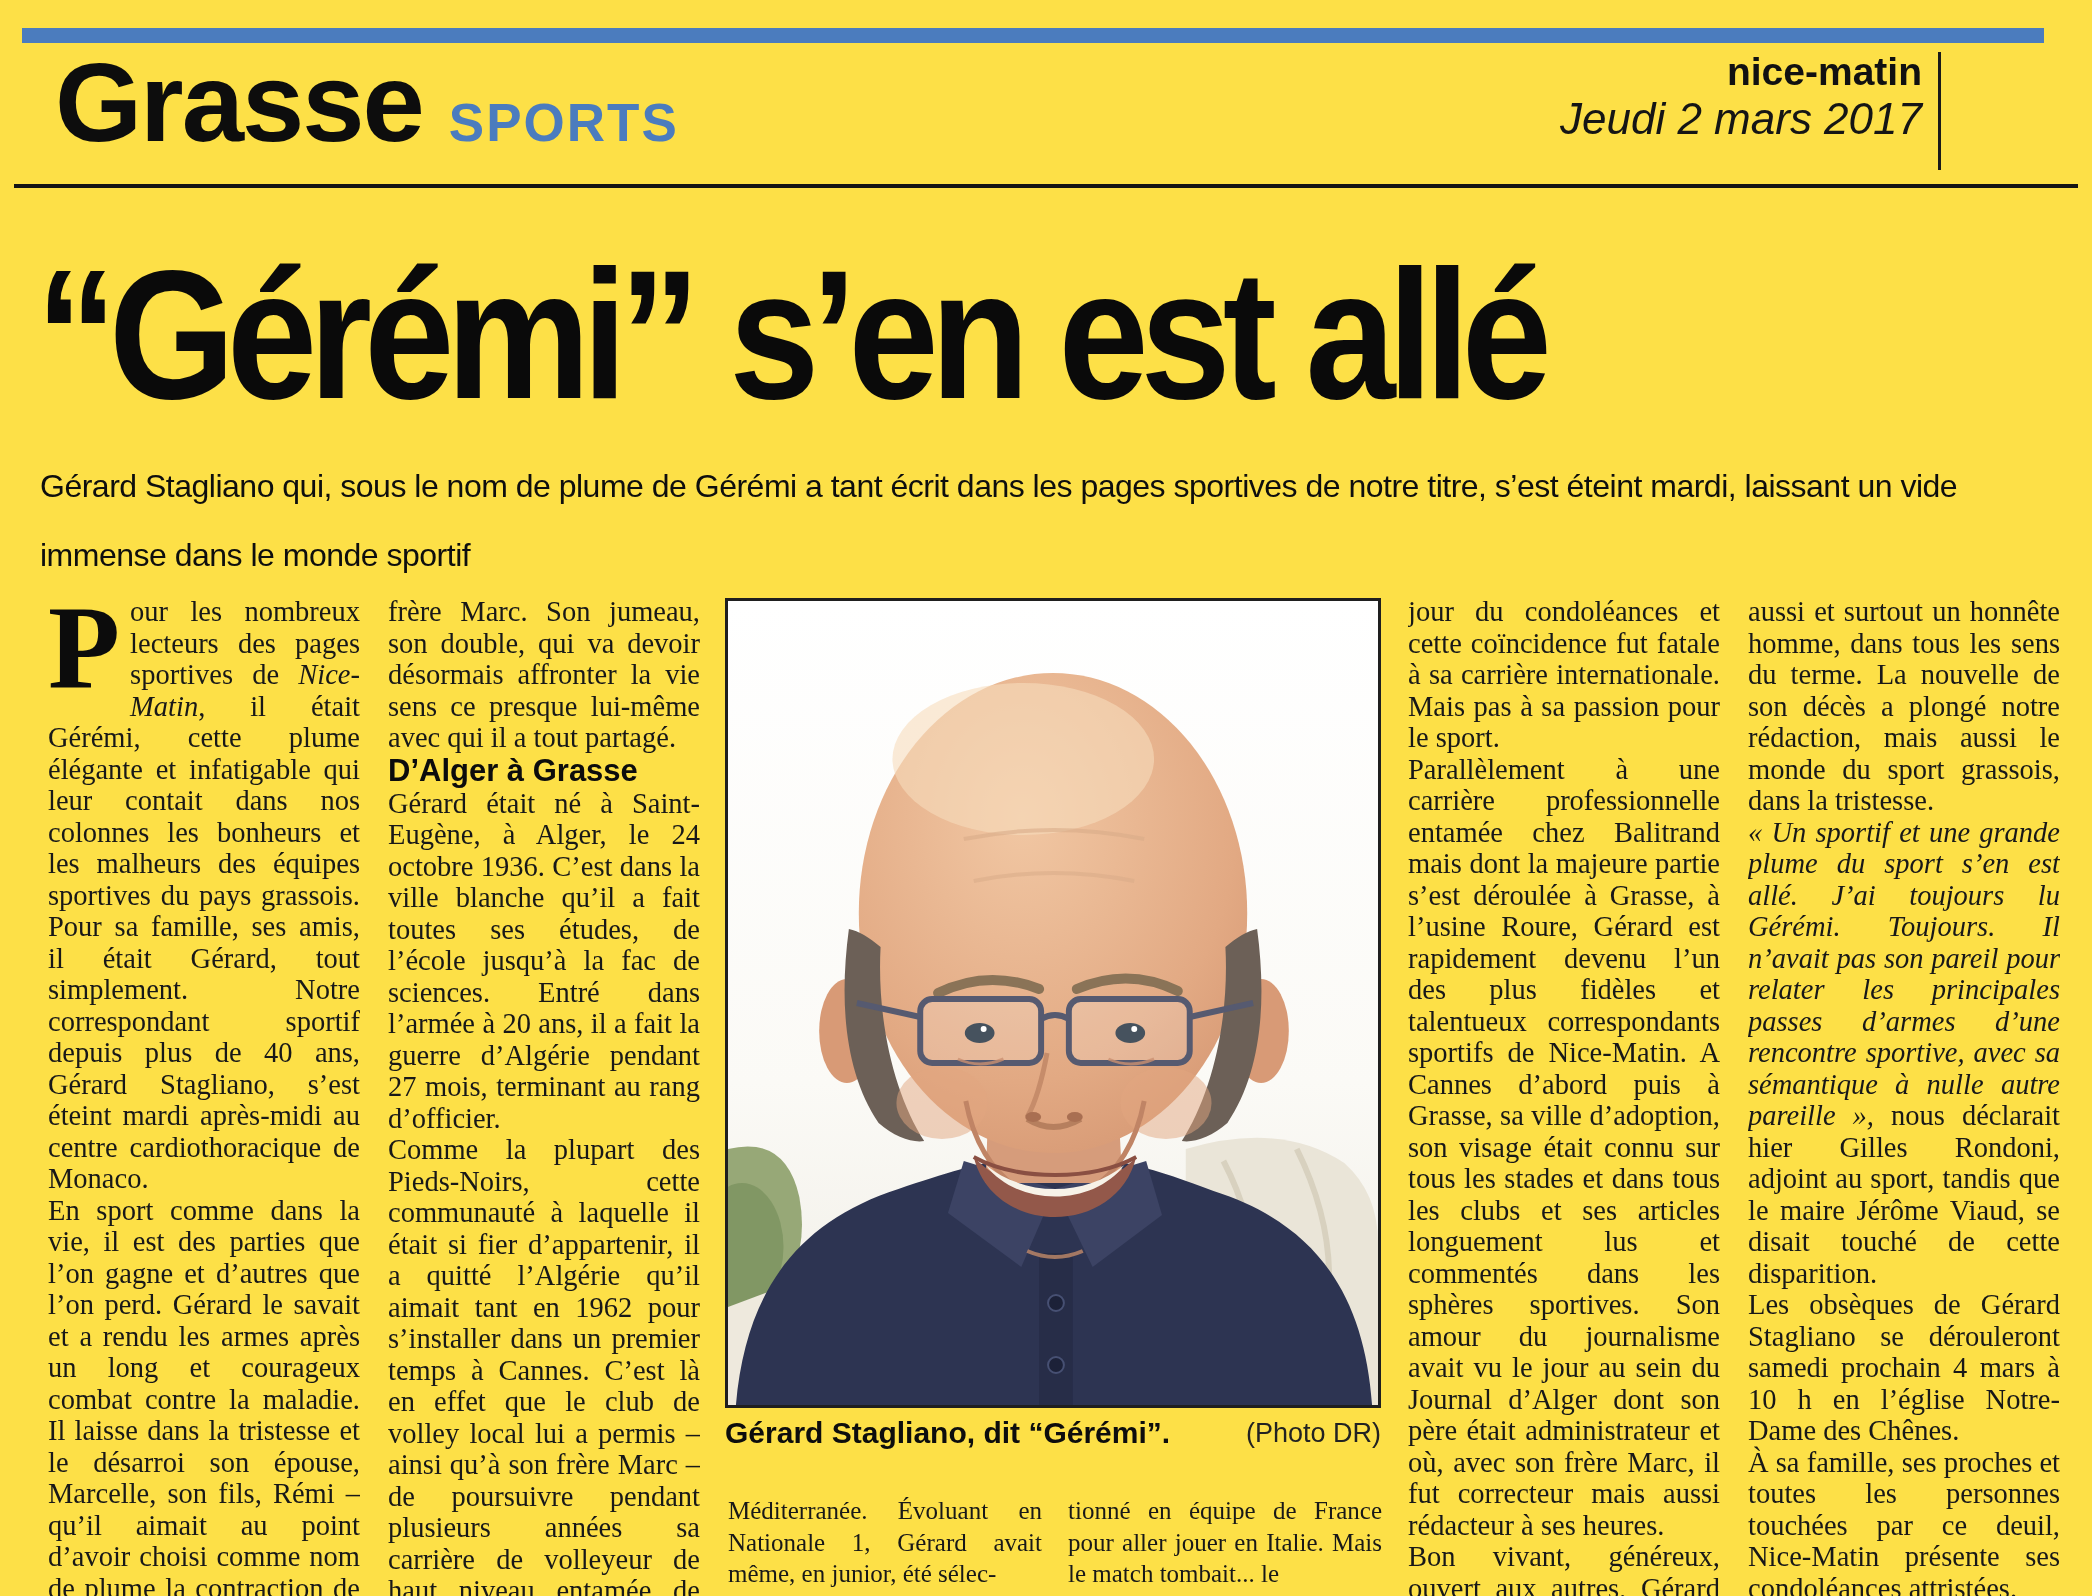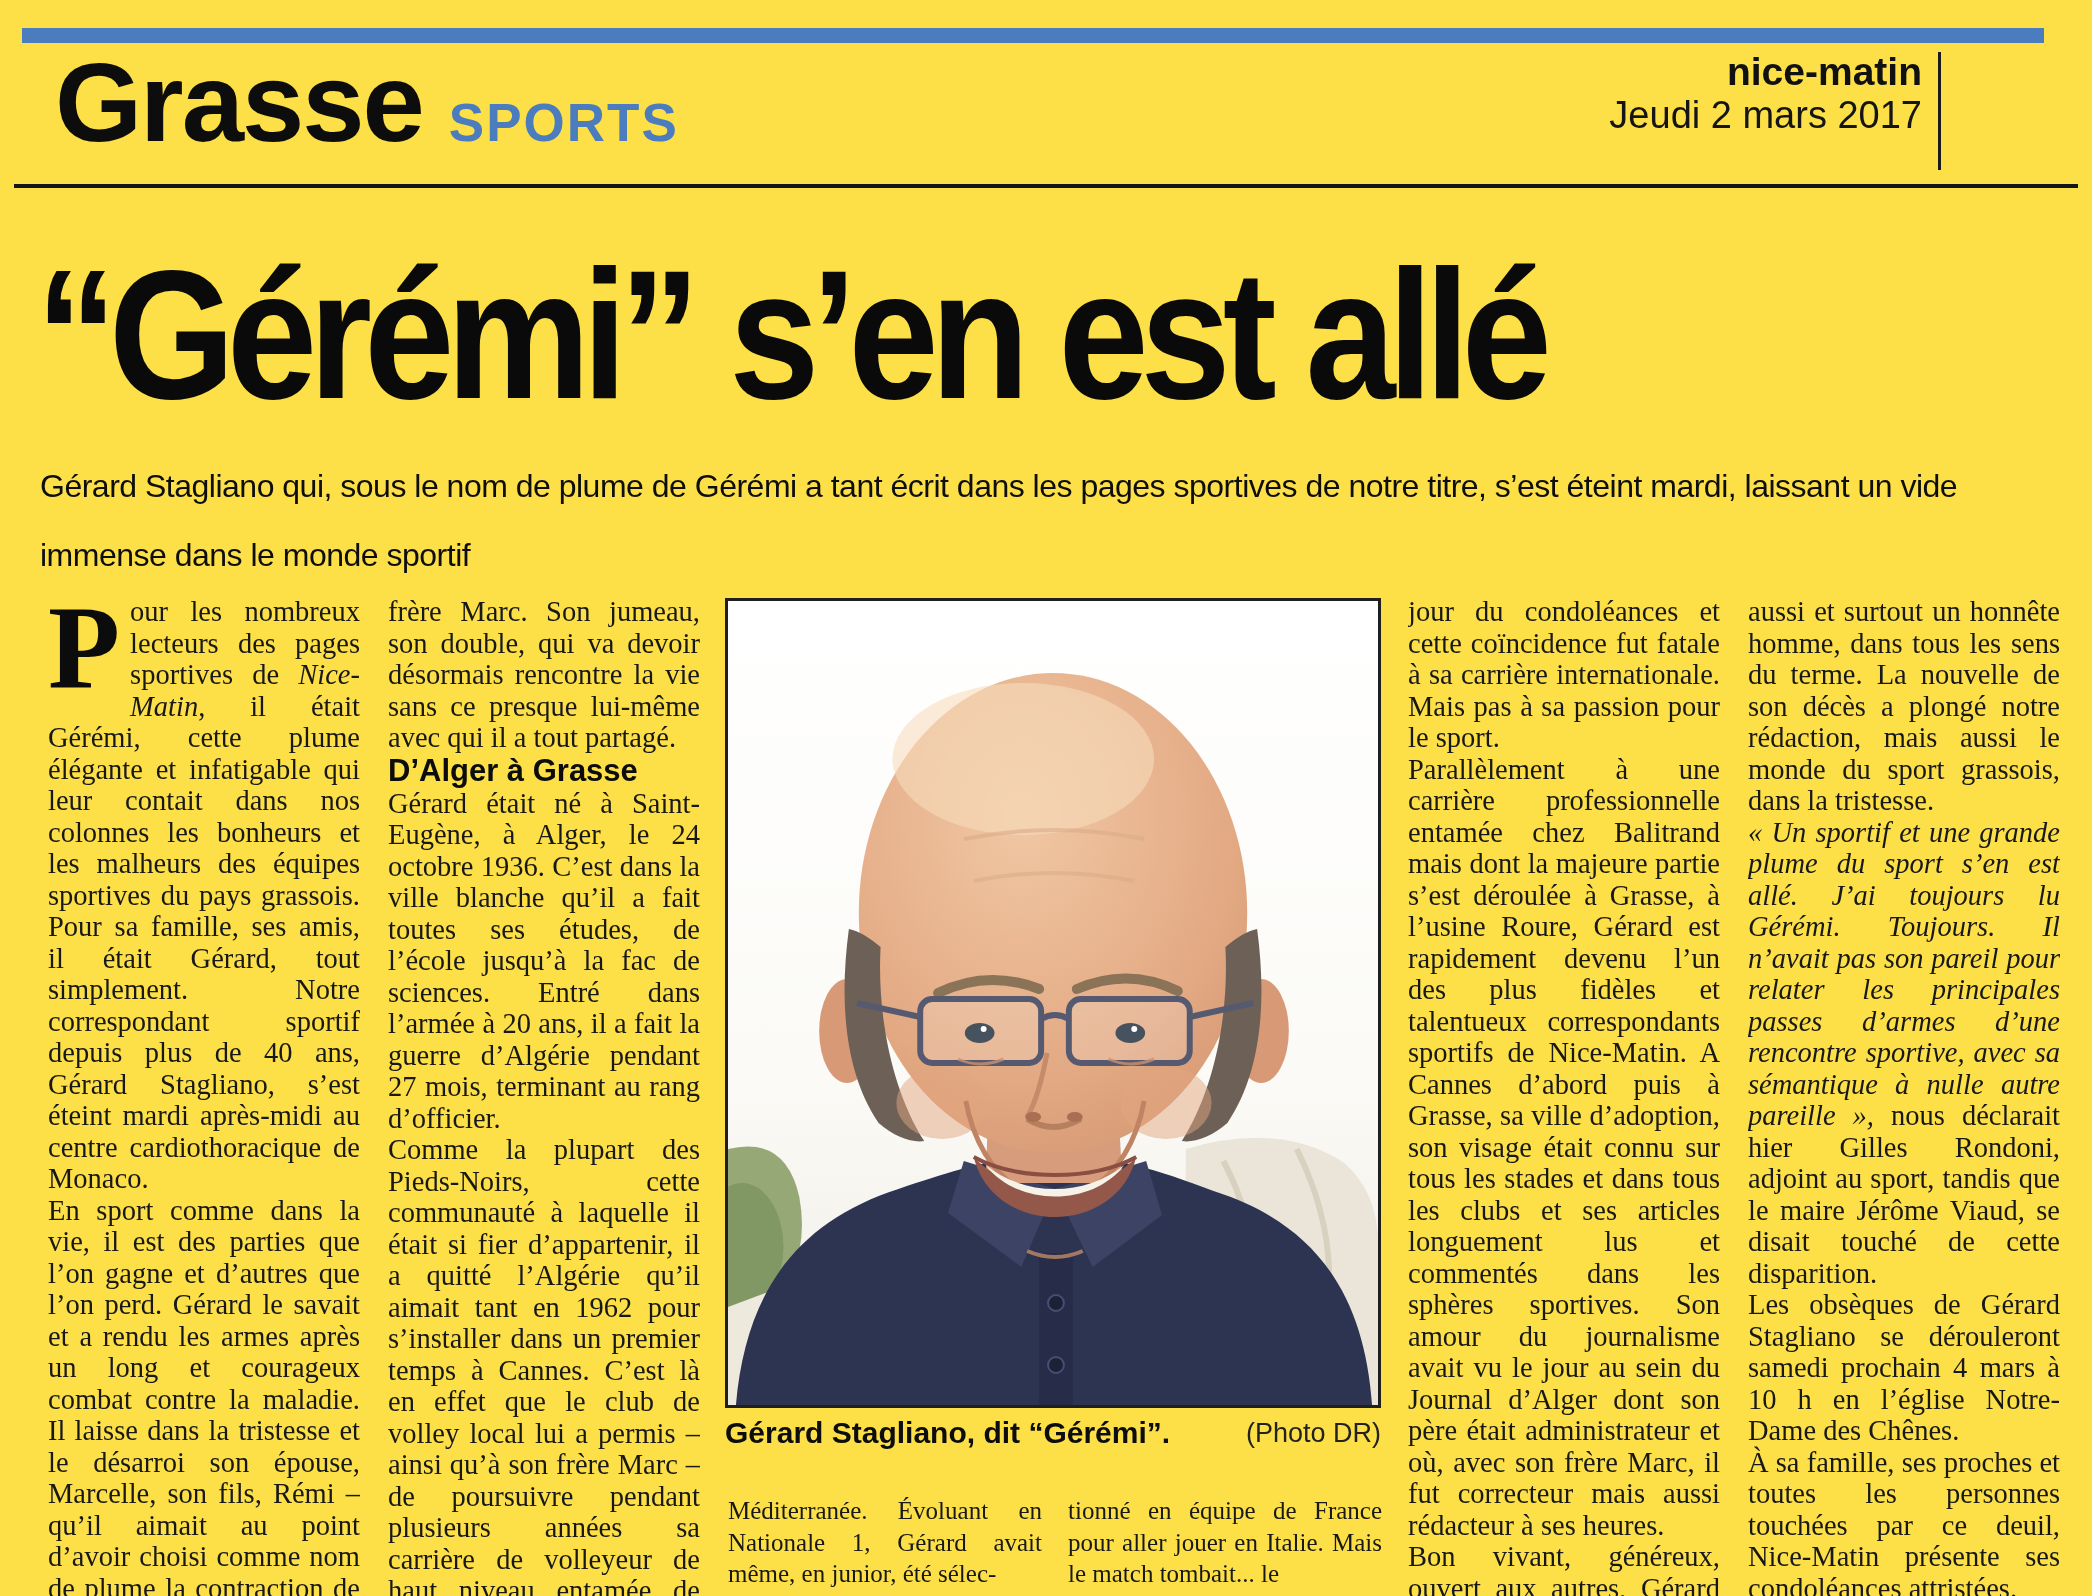--- a/index.html
+++ b/index.html
@@ -12,21 +12,21 @@
 
   
   .accent-bar{left:22px; top:28px; width:2022px; height:15px; background:#4b7cbe;}
   .masthead{left:55px; top:38px; display:flex; align-items:baseline; gap:26px;
             font-family:"Liberation Sans", sans-serif; white-space:nowrap;}
   .section-title{font-size:112px; font-weight:700; color:#0d0d0d; letter-spacing:-2px;}
   .section-subtitle{font-size:53px; font-weight:700; color:#4b7cbe; letter-spacing:2px;}
   .paper-block{left:1470px; top:50px; width:452px; text-align:right;
                font-family:"Liberation Sans", sans-serif; line-height:1.12;}
   .paper-name{font-size:39px; font-weight:700; color:#111;}
-  .paper-date{font-size:38px; font-weight:400; color:#151515;}
+  .paper-date{font-size:44px; font-weight:400; color:#151515;font-style:italic;}
   .header-vrule{left:1938px; top:52px; width:3px; height:118px; background:#1a1a1a;}
   .header-rule{left:14px; top:184px; width:2064px; height:4px; background:#141414;}
 
   
   .headline{
     left:36px; top:228px; width:2020px;
     font-family:"Liberation Sans", sans-serif; font-weight:900;
     font-size:162px; letter-spacing:-8px; color:#0a0a0a;
     transform:scaleY(1.14); transform-origin:left top; white-space:nowrap;
   }
@@ -91,21 +91,21 @@
 
   <div class="abs headline">“Gérémi” s’en est allé</div>
   <div class="abs standfirst">Gérard Stagliano qui, sous le nom de plume de Gérémi a tant écrit dans les pages sportives de notre titre, s’est éteint mardi, laissant un vide immense dans le monde sportif</div>
 
   <div class="bodycol c1">
     <p><span class="dropcap">P</span><span>our les nombreux lecteurs des pages sportives de </span><span class="it">Nice-Matin</span><span>, il était Gérémi, cette plume élégante et infatigable qui leur contait dans nos colonnes les bonheurs et les malheurs des équipes sportives du pays grassois. Pour sa famille, ses amis, il était Gérard, tout simplement. Notre correspondant sportif depuis plus de 40 ans, Gérard Stagliano, s’est éteint mardi après-midi au centre cardiothoracique de Monaco.</span></p>
     <p>En sport comme dans la vie, il est des parties que l’on gagne et d’autres que l’on perd. Gérard le savait et a rendu les armes après un long et courageux combat contre la maladie. Il laisse dans la tristesse et le désarroi son épouse, Marcelle, son fils, Rémi – qu’il aimait au point d’avoir choisi comme nom de plume la contraction de leurs deux prénoms – et surtout son</p>
   </div>
 
   <div class="bodycol c2">
-    <p>frère Marc. Son jumeau, son double, qui va devoir désormais rencontre la vie sans ce presque lui-même avec qui il a tout partagé.</p>
+    <p>frère Marc. Son jumeau, son double, qui va devoir désormais affronter la vie sens ce presque lui-même avec qui il a tout partagé.</p>
     <p class="subheading">D’Alger à Grasse</p>
     <p>Gérard était né à Saint-Eugène, à Alger, le 24 octobre 1936. C’est dans la ville blanche qu’il a fait toutes ses études, de l’école jusqu’à la fac de sciences. Entré dans l’armée à 20 ans, il a fait la guerre d’Algérie pendant 27 mois, terminant au rang d’officier.</p>
     <p>Comme la plupart des Pieds-Noirs, cette communauté à laquelle il était si fier d’appartenir, il a quitté l’Algérie qu’il aimait tant en 1962 pour s’installer dans un premier temps à Cannes. C’est là en effet que le club de volley local lui a permis – ainsi qu’à son frère Marc – de poursuivre pendant plusieurs années sa carrière de volleyeur de haut niveau entamée de l’autre côté de la</p>
   </div>
 
   <div class="abs photo-figure">
     <svg viewBox="0 0 656 804" preserveAspectRatio="none">
       <defs>
         <linearGradient id="pbg" x1="0" y1="0" x2="0" y2="1">
           <stop offset="0" stop-color="#ffffff"></stop>

